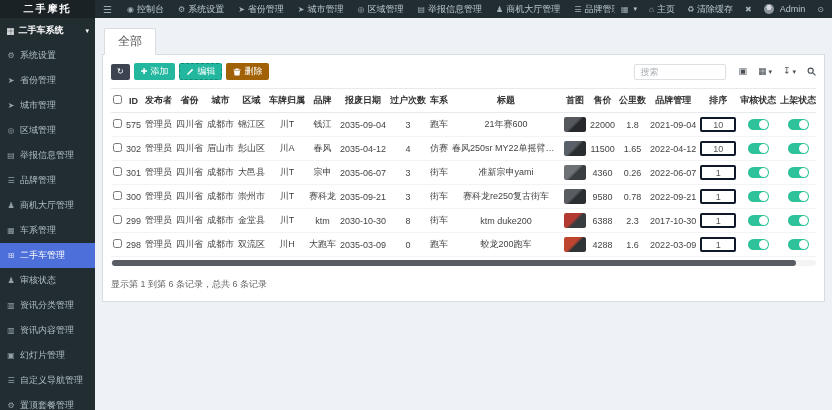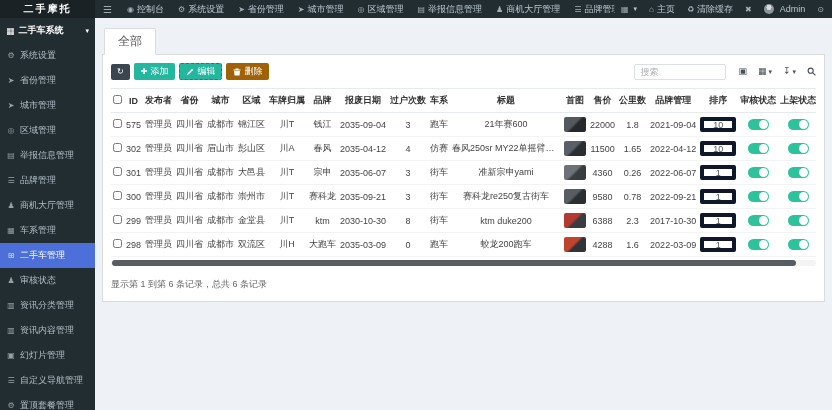--- a/index.html
+++ b/index.html
@@ -55,21 +55,21 @@
 
   
   .tbl-wrap { overflow:hidden; }
   table { width:100%; border-collapse:collapse; font-size:9px; color:#444; text-align:center; }
   th { font-weight:bold; color:#333; padding:5px 2px; border-top:1px solid #e7eaed;
     border-bottom:1px solid #e7eaed; white-space:nowrap;margin-left:32px; }
   td { padding:4px 2px; border-bottom:1px solid #f1f3f5; white-space:nowrap; overflow:hidden; }
   .c-title { max-width:112px; text-overflow:ellipsis; }
   input[type=checkbox] { width:9px; height:9px; cursor:pointer; }
   .thumbimg { width:22px; height:15px; border-radius:2px; margin:0 auto; }
-  .sortinput { width:36px; height:15px; border:4px solid #0f172a; border-radius:2px;
+  .sortinput { width:36px; height:15px; border:2px solid #0f172a; border-radius:2px;
     font-size:9px; text-align:center; color:#555; outline:none; }
   .toggle { display:inline-block; width:21px; height:11px; border-radius:6px; background:#2dc299;
     position:relative; cursor:pointer; vertical-align:middle; }
   .toggle .knob { position:absolute; right:1px; top:1px; width:9px; height:9px; border-radius:50%; background:#fff; }
 
   
   .hscroll { height:6px; background:#f4f4f4; margin-top:3px; position:relative; border-radius:3px; }
   .hthumb { position:absolute; left:1px; top:0; height:6px; width:97%; background:#585d63; border-radius:3px; cursor:pointer; }
 
   .pageinfo { font-size:9px; color:#666; margin-top:12px; }

